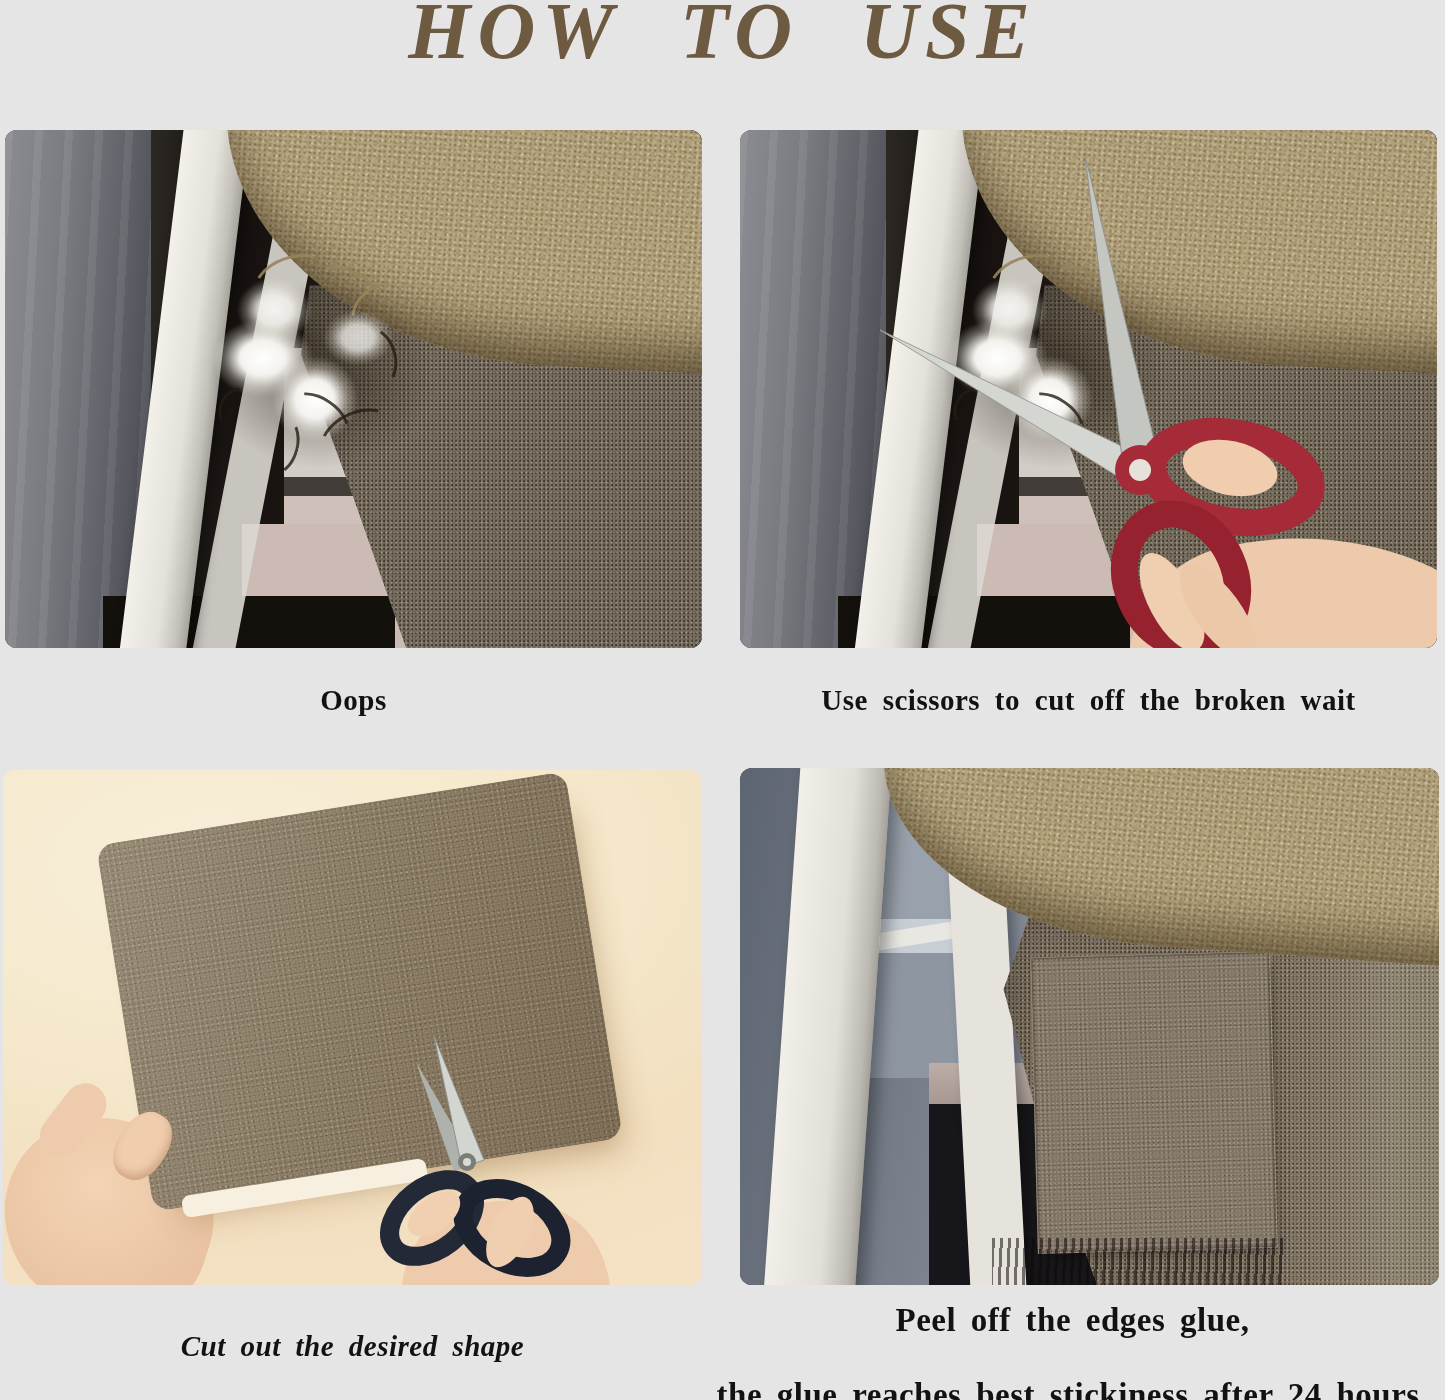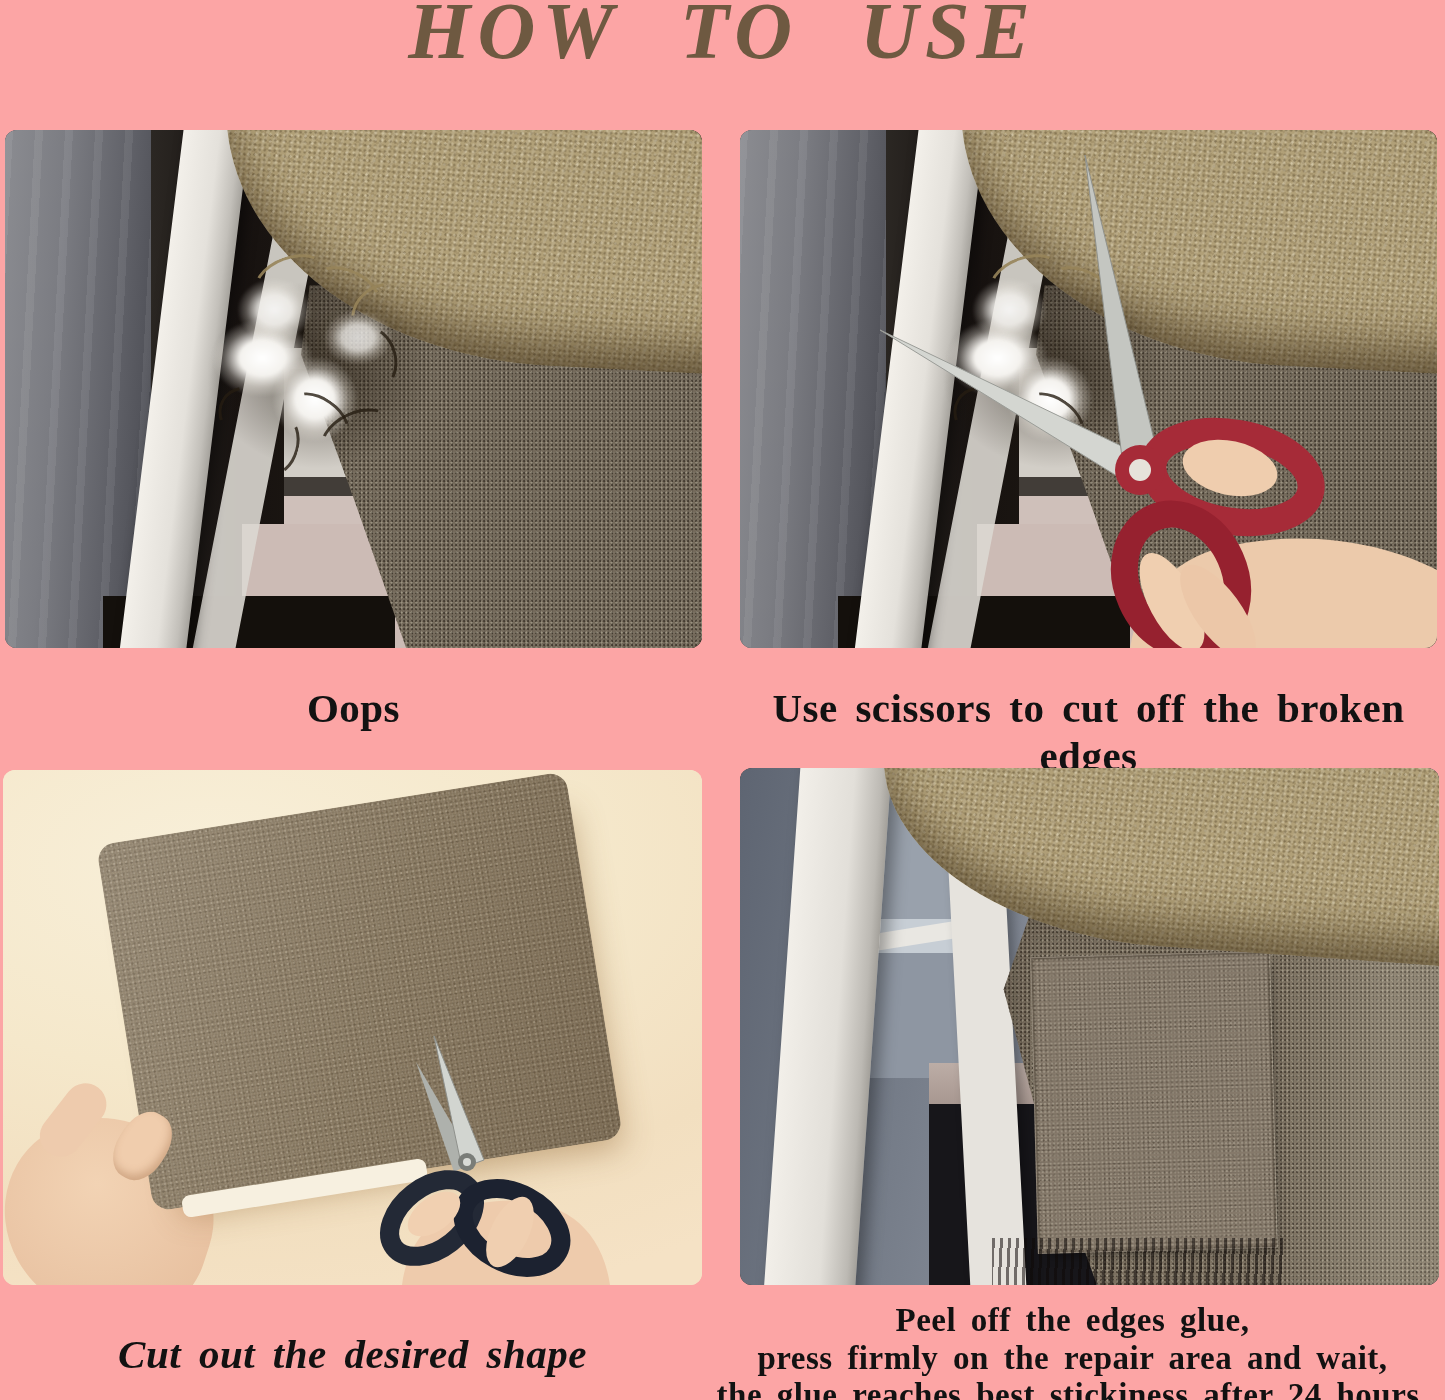--- a/index.html
+++ b/index.html
@@ -1,26 +1,26 @@
 <!DOCTYPE html>
 <html><head>
 <meta charset="utf-8">
 <style>
   html,body{margin:0;padding:0;background:#ffffff;}
-  .page{position:relative;width:1445px;height:1400px;background:#fca5a5;overflow:hidden;
+  .page{position:relative;width:1445px;height:1400px;background:#e5e5e5;overflow:hidden;
         font-family:"Liberation Serif", serif;}
 
   
   .title{position:absolute;top:-14px;left:0;right:0;margin:0;text-align:center;
          font-size:80px;font-style:italic;font-weight:bold;color:#6e5941;
          letter-spacing:7px;word-spacing:34px;}
 
   
   .caption{position:absolute;text-align:center;color:#121212;font-weight:600;
-           font-size:41px;word-spacing:7px;letter-spacing:.5px;}
+           font-size:29px;word-spacing:7px;letter-spacing:.5px;}
   .cap1{left:5px;top:684px;width:697px;}
   .cap2{left:740px;top:684px;width:697px;}
   .cap3{left:3px;top:1330px;width:699px;font-style:italic;}
   .cap4{left:700px;top:1302px;width:745px;font-size:33px;line-height:1.14;word-spacing:6px;}
 
   
   .photo{position:absolute;overflow:hidden;border-radius:12px;background:#222;}
   .photo1{left:5px;top:130px;width:697px;height:518px;}
   .photo2{left:740px;top:130px;width:697px;height:518px;}
   .photo3{left:3px;top:770px;width:699px;height:515px;background:#f5e7c9;}
@@ -201,21 +201,21 @@
       <path d="M390,518 C398,468 432,430 480,418 C562,398 642,412 697,440 L697,518 Z" fill="#eccaab"></path>
       <ellipse cx="492" cy="347" rx="80" ry="44" transform="rotate(10 492 347)" fill="none" stroke="#a62b38" stroke-width="27"></ellipse>
       <ellipse cx="441" cy="450" rx="54" ry="68" transform="rotate(-24 441 450)" fill="none" stroke="#96212f" stroke-width="27"></ellipse>
       <circle cx="400" cy="340" r="25" fill="#a62b38"></circle>
       <circle cx="400" cy="340" r="11" fill="#e6e2da"></circle>
       <ellipse cx="490" cy="338" rx="48" ry="27" transform="rotate(12 490 338)" fill="#efcdae"></ellipse>
       <ellipse cx="432" cy="472" rx="23" ry="54" transform="rotate(-28 432 472)" fill="#f0cfb0"></ellipse>
       <ellipse cx="478" cy="482" rx="23" ry="56" transform="rotate(-36 478 482)" fill="#ecc7a8"></ellipse>
     </svg>
   </div>
-  <div class="caption cap2">Use scissors to cut off the broken edges</div>
+  <div class="caption cap2">Use scissors to cut off the broken wait</div>
 
   <div class="photo photo3">
     <div class="p3-bg"></div>
     <div class="p3-palm"></div>
     <div class="p3-finger"></div>
     <div class="p3-patch">
       <div class="p3-backing"></div>
     </div>
     <div class="p3-thumb"></div>
     <svg class="scissors-svg" viewBox="0 0 697 515">
@@ -240,17 +240,17 @@
     <div class="p4-post p4-post2"></div>
     <div class="p4-post p4-post1"></div>
     <div class="p4-body tex-body"></div>
     <div class="p4-body-light"></div>
     <div class="p4-patch"></div>
     <div class="p4-fringe"></div>
     <div class="p4-cushion tex-cushion"></div>
   </div>
   <div class="caption cap4">
     <span>Peel off the edges glue,</span><br>
-    <span>press firmly on the repair area and wait,</span><br>
+    <br>
     <span>the glue reaches best stickiness after 24 hours.</span>
   </div>
 
 </div>
 
 </body></html>

